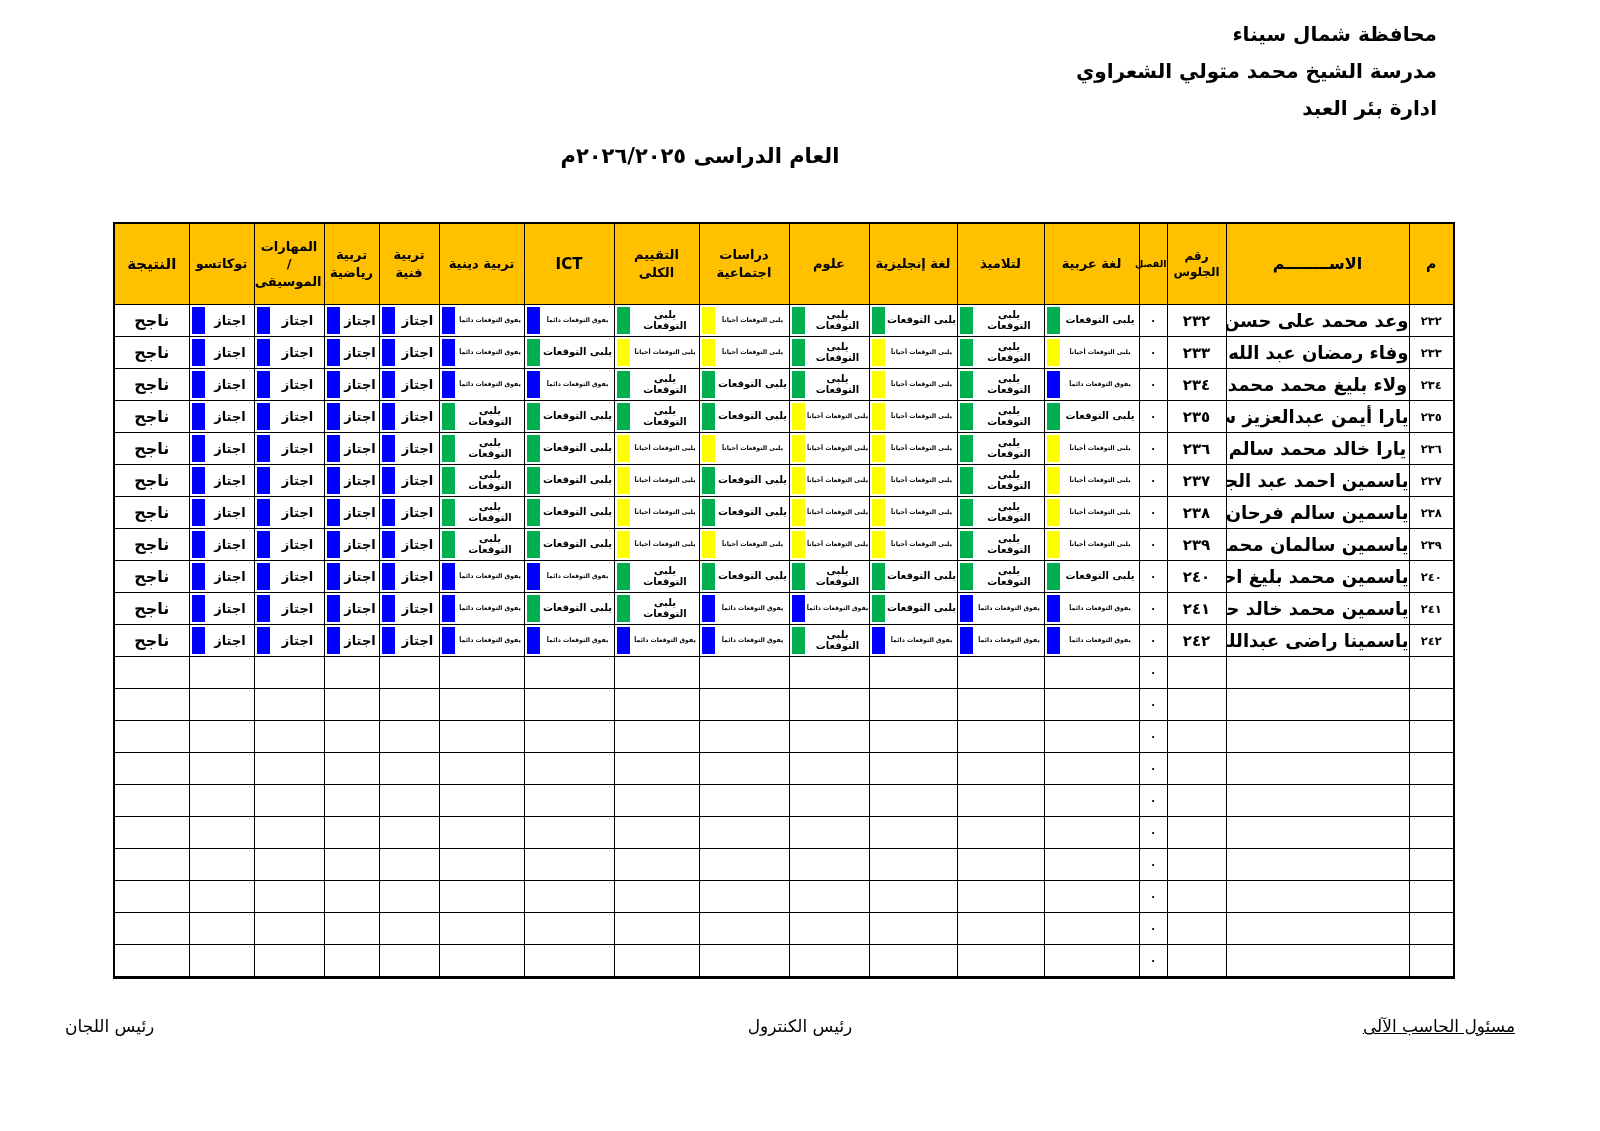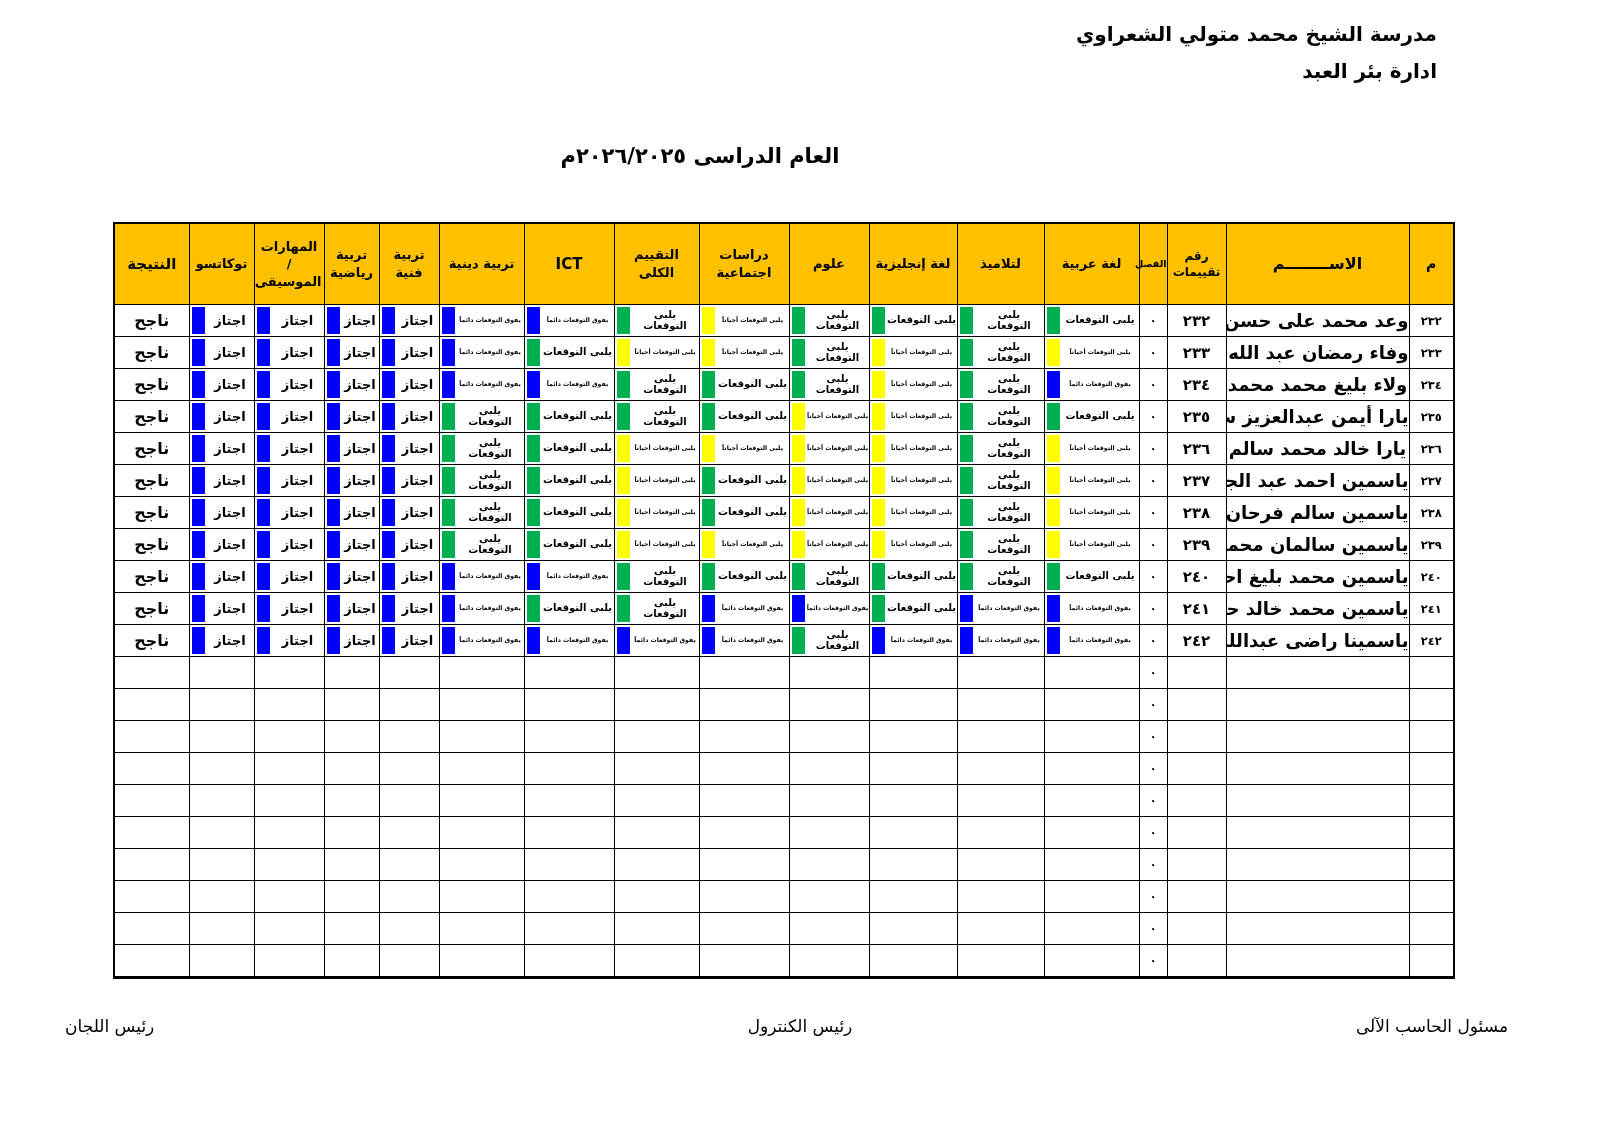--- a/index.html
+++ b/index.html
@@ -41,28 +41,29 @@
   td.c-seat{font-weight:bold;font-size:15px;letter-spacing:5px;}
   td.c-cls{font-weight:bold;font-size:11px;}
   td.c-res{font-weight:bold;font-size:16px;margin-left:7px;}
   td.rate{position:relative;}
   td.rate .sw{position:absolute;left:2px;top:2px;bottom:2px;width:13px;}
   td.rate .tx{display:block;margin-left:17px;text-align:center;line-height:1.05;}
   td.rate-big .tx{font-size:10px;font-weight:bold;}
   td.rate-small .tx{font-size:6.2px;font-weight:bold;}
   td.rate-pass .tx{font-size:13px;font-weight:bold;}
   .footer-label{position:absolute;top:1016px;font-size:17px;white-space:nowrap;}
-  .footer-right{right:92px;}
+  .footer-right{right:85px;text-decoration:underline;}
   .footer-center{left:50%;transform:translateX(-50%);}
   .footer-left{left:65px;}
 </style>
 </head>
 <body>
 
 <div class="org-block">
+  <div>محافظة شمال سيناء</div>
   <div>مدرسة الشيخ محمد متولي الشعراوي</div>
   <div>ادارة بئر العبد</div>
 </div>
 
 <div class="title-block">
   <div>العام الدراسى ٢٠٢٦/٢٠٢٥م</div>
 </div>
 
 <table class="sheet">
   <colgroup>
@@ -81,21 +82,21 @@
     <col style="width:60px">
       <col style="width:55px">
       <col style="width:70px">
       <col style="width:65px">
     <col style="width:75px">
   </colgroup>
   <thead>
     <tr>
       <th class="h-idx">م</th>
       <th class="h-name">الاســــــــم</th>
-      <th class="h-seat">رقم تقييمات</th>
+      <th class="h-seat">رقم الجلوس</th>
       <th class="h-cls">الفصل</th>
       <th>لغة عربية</th>
       <th>لتلاميذ</th>
       <th>لغة إنجليزية</th>
       <th>علوم</th>
       <th>دراسات اجتماعية</th>
       <th>التقييم الكلى</th>
       <th class="h-ict">ICT</th>
       <th>تربية دينية</th>
       <th>تربية فنية</th>

